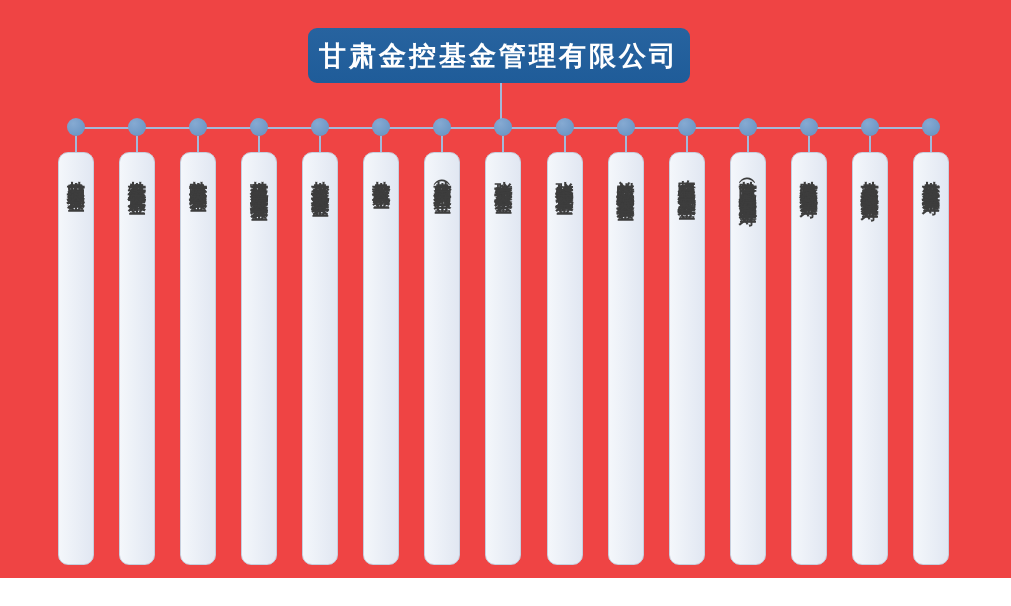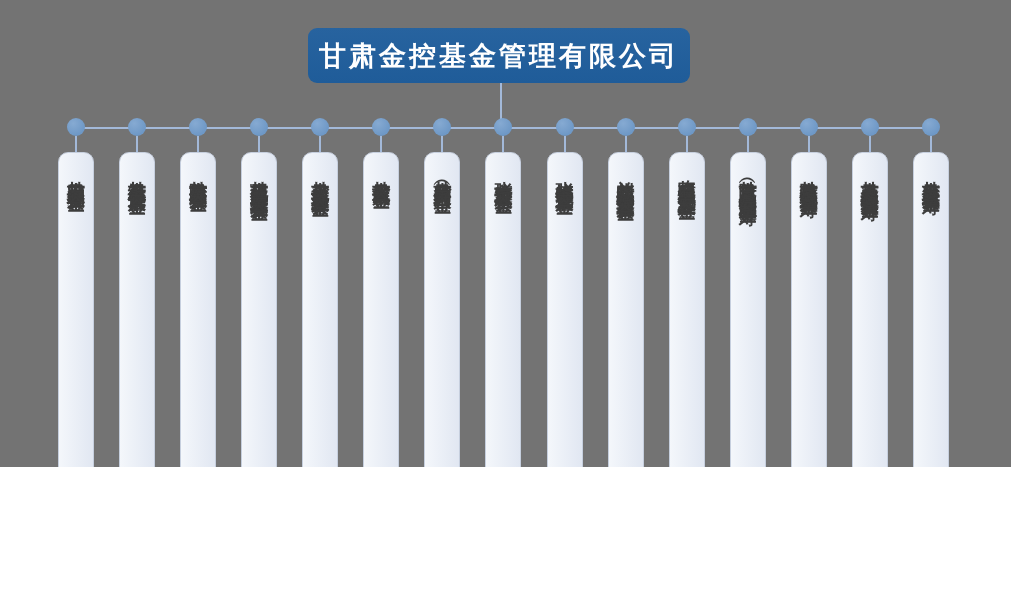--- a/index.html
+++ b/index.html
@@ -3,22 +3,22 @@
 <meta charset="utf-8">
 <style>
   html, body {
     margin: 0;
     padding: 0;
     background: #ffffff;
   }
   .chart {
     position: relative;
     width: 1011px;
-    height: 467px;
-    background: #737373;
+    height: 578px;
+    background: #ef4444;
     font-family: "Liberation Sans", sans-serif;
     overflow: hidden;
   }
   
   .title-box {
     position: absolute;
     left: 308px;
     top: 28px;
     width: 382px;
     height: 55px;

